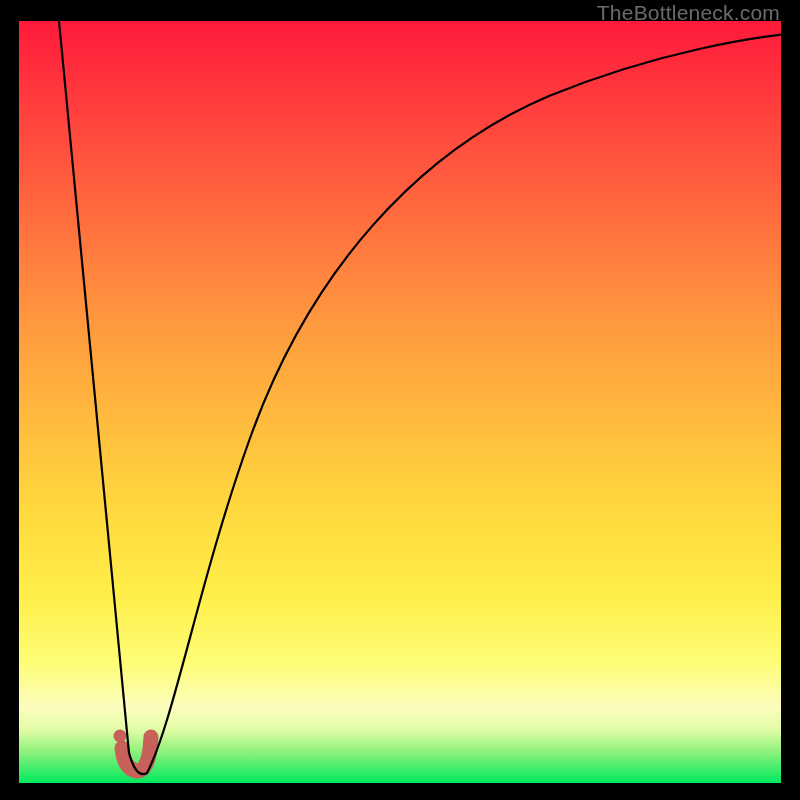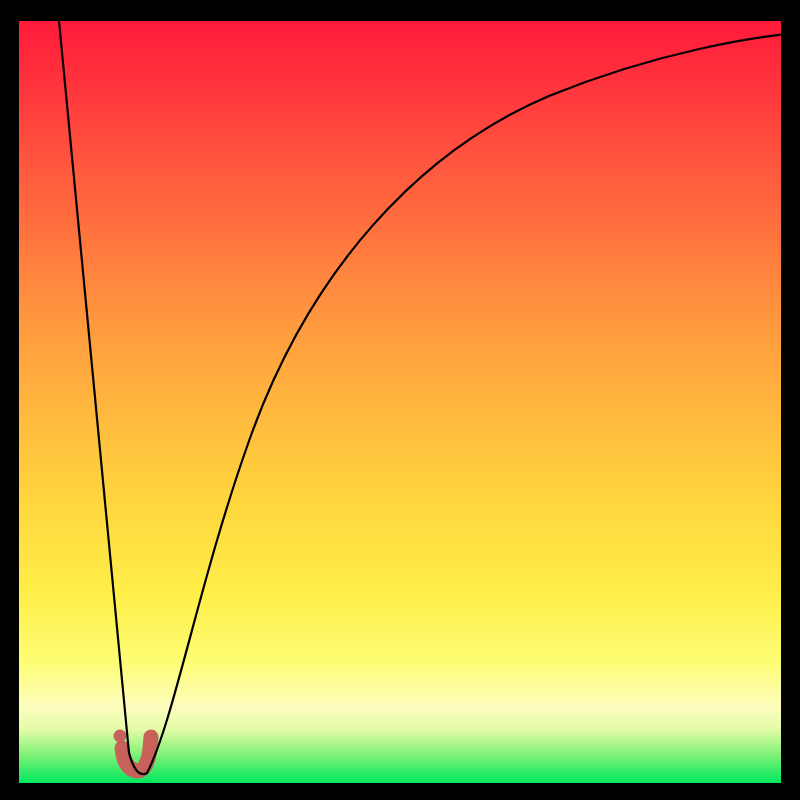--- a/index.html
+++ b/index.html
@@ -90,13 +90,14 @@
       <circle class="sweet-dot" cx="101" cy="715" r="6.5"></circle>
 
       <path class="curve-path" d="M 40 0
                L 110 732
                Q 117 758  128 752
                C 155 700  180 560  230 420
                C 290 250  400 130  530 75
                C 640 30  740 15  780 12"></path>
     </svg>
   </div>
+  <div class="watermark">TheBottleneck.com</div>
 </div>
 
 </body></html>

